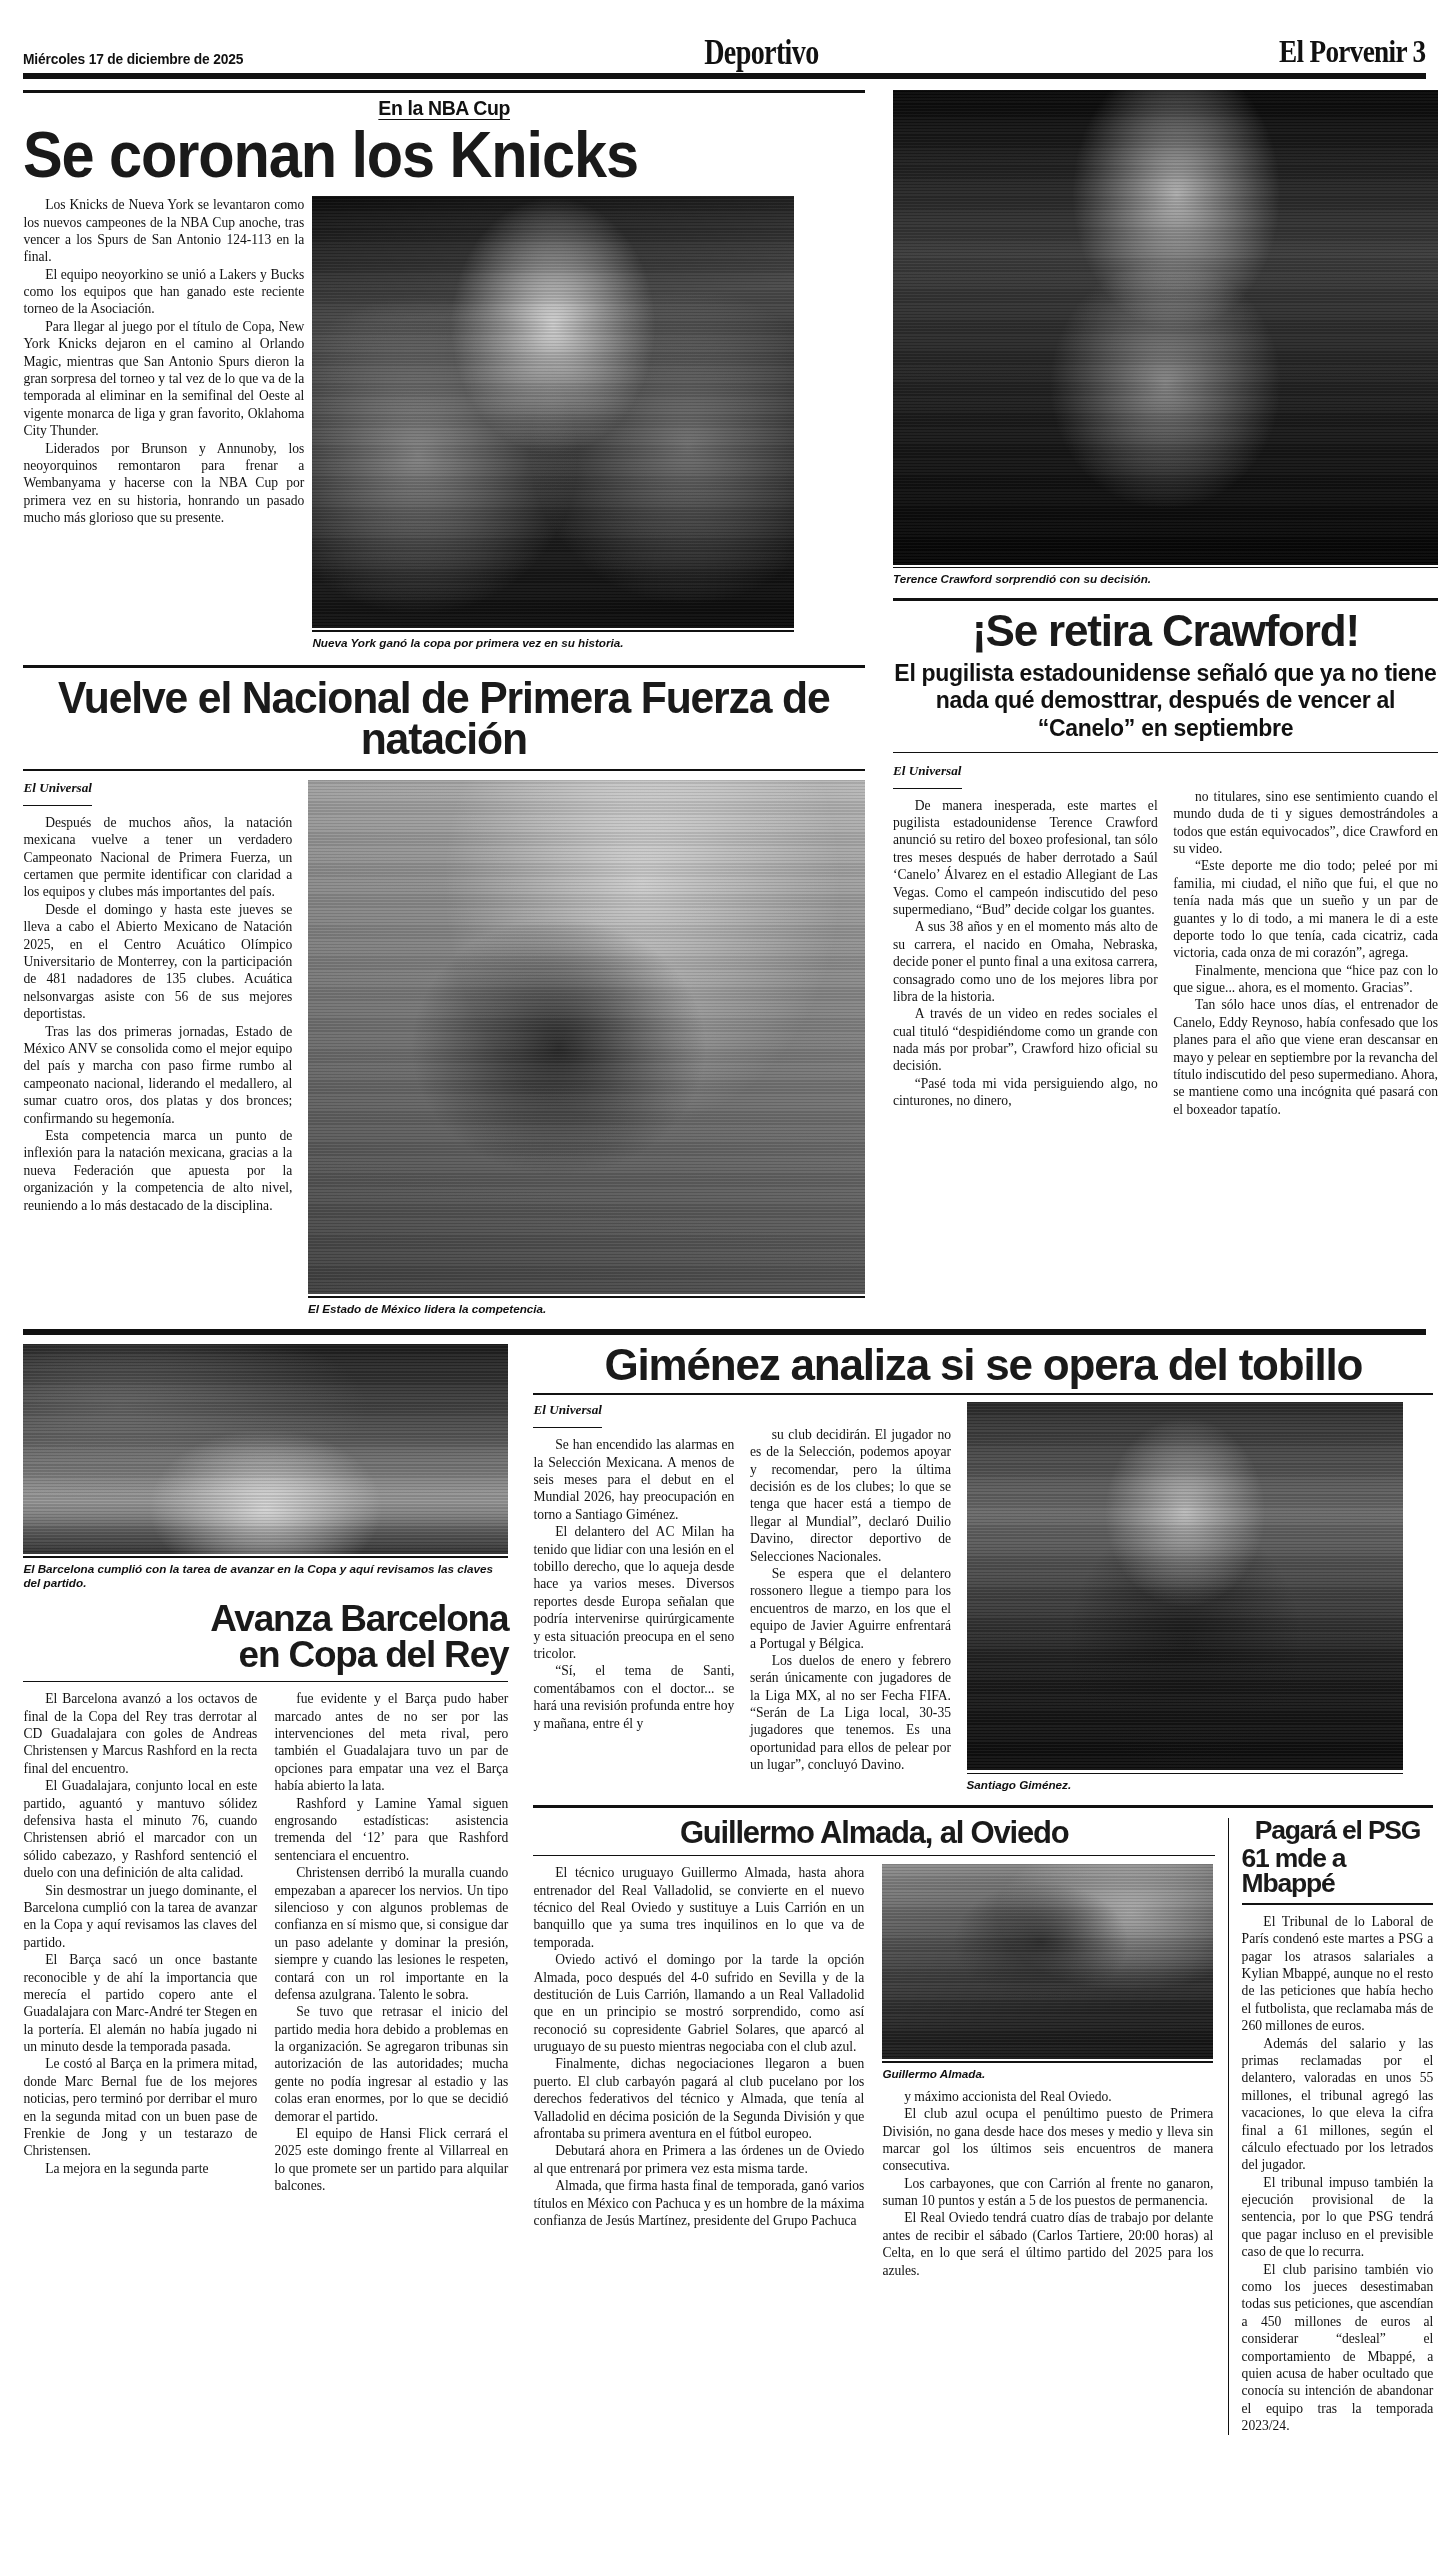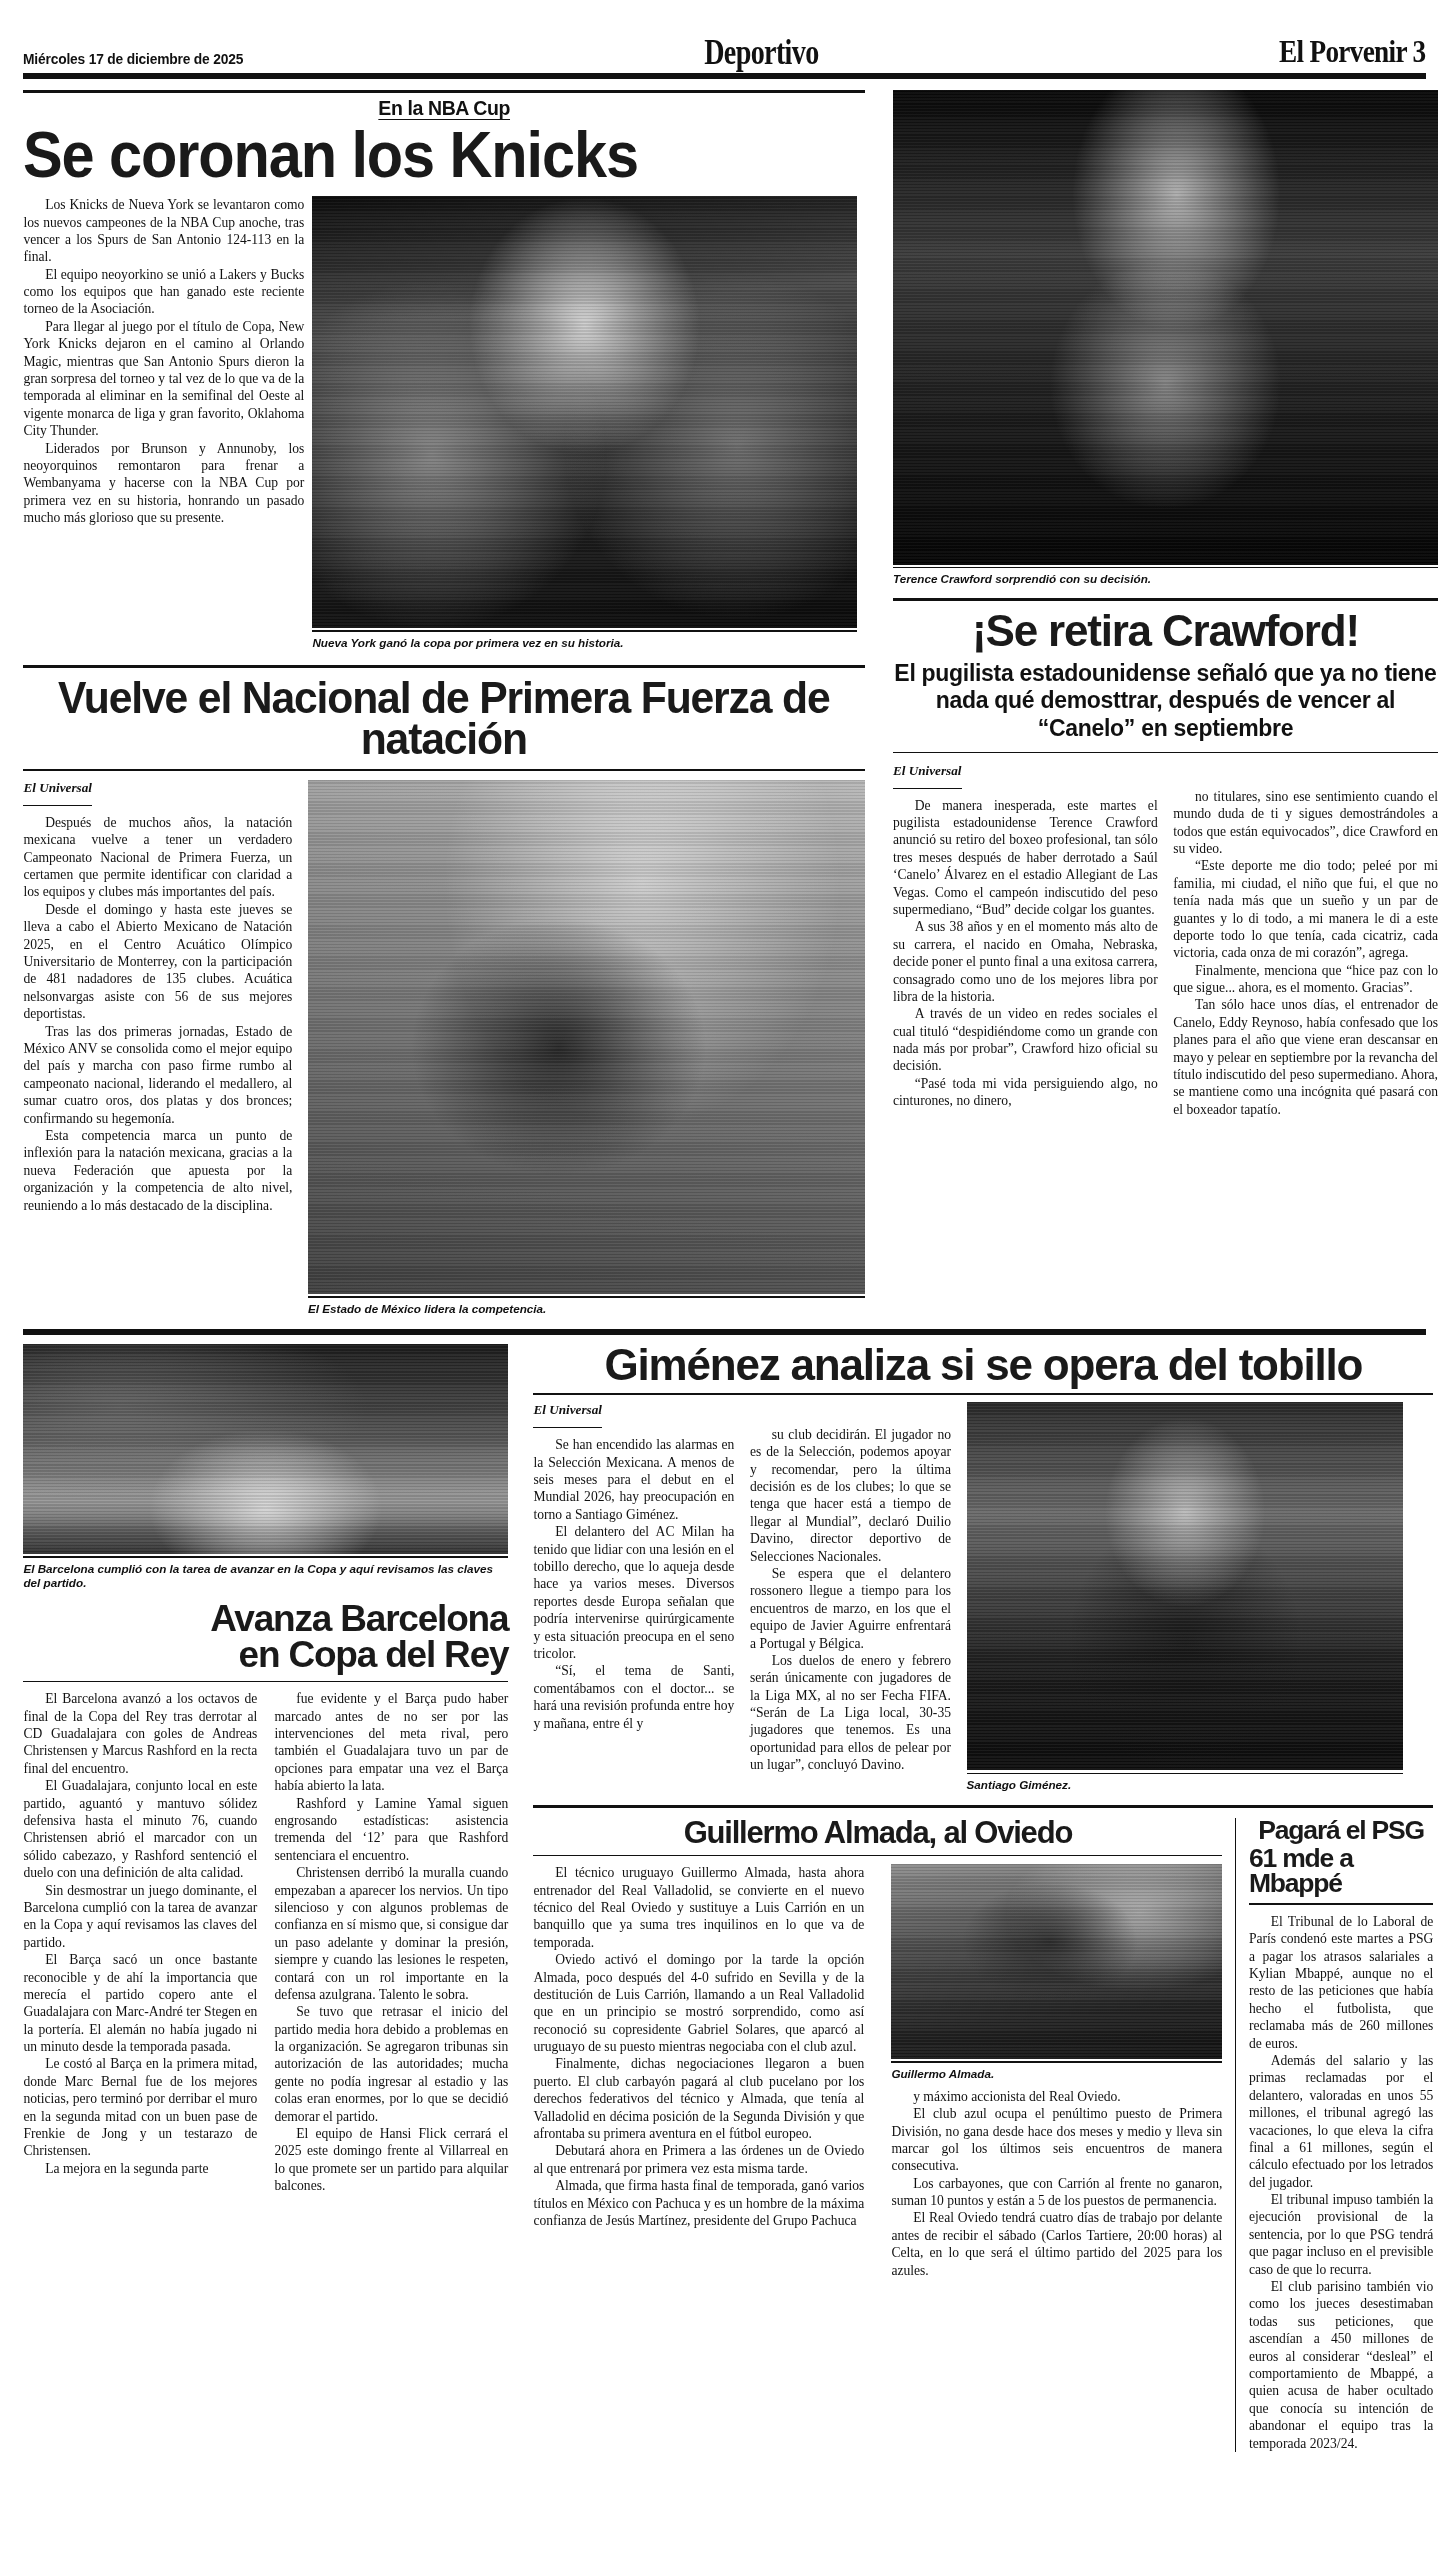--- a/index.html
+++ b/index.html
@@ -135,21 +135,21 @@
           <div class="hl hl-xxl" style="margin:4.7px 0 11px 0;">Se coronan los Knicks</div>
         </div>
 
         <div style="display:flex; gap:8px;">
           <div style="width:281px;">
             <p class="body">Los Knicks de Nueva York se levantaron como los nuevos campeones de la NBA Cup anoche, tras vencer a los Spurs de San Antonio 124-113 en la final.</p>
             <p class="body">El equipo neoyorkino se unió a Lakers y Bucks como los equipos que han ganado este reciente torneo de la Asociación.</p>
             <p class="body">Para llegar al juego por el título de Copa, New York Knicks dejaron en el camino al Orlando Magic, mientras que San Antonio Spurs dieron la gran sorpresa del torneo y tal vez de lo que va de la temporada al eliminar en la semifinal del Oeste al vigente monarca de liga y gran favorito, Oklahoma City Thunder.</p>
             <p class="body">Liderados por Brunson y Annunoby, los neoyorquinos remontaron para frenar a Wembanyama y hacerse con la NBA Cup por primera vez en su historia, honrando un pasado mucho más glorioso que su presente.</p>
           </div>
-          <div style="width:545px;">
+          <div style="width:482px;">
             <div class="photo p-knicks" style="height:432px;"></div>
             <div class="rule-thin" style="margin-top:2.3px;"></div>
             <div class="caption">Nueva York ganó la copa por primera vez en su historia.</div>
           </div>
         </div>
 
         <div style="margin-top:14px;">
           <div class="rule-med"></div>
           <div class="hl hl-xl" style="margin:9.4px 0 9.4px 0; text-align:center; transform:scaleX(0.97);">Vuelve el Nacional de Primera Fuerza de natación</div>
           <div class="rule-thin"></div>
@@ -264,21 +264,21 @@
         </div>
 
         <div class="rule-med" style="margin-top:12.5px;"></div>
 
         <div style="display:flex; gap:0; margin-top:9.4px;">
 
           <div style="width:693px;">
             <div class="hl hl-m" style="text-align:center;">Guillermo Almada, al Oviedo</div>
             <div class="rule-thin" style="margin-top:7.8px;"></div>
 
-            <div style="display:flex; gap:27px; margin-top:7.8px;">
+            <div style="display:flex; gap:18px; margin-top:7.8px;">
               <div style="width:331px;">
                 <p class="body">El técnico uruguayo Guillermo Almada, hasta ahora entrenador del Real Valladolid, se convierte en el nuevo técnico del Real Oviedo y sustituye a Luis Carrión en un banquillo que ya suma tres inquilinos en lo que va de temporada.</p>
                 <p class="body">Oviedo activó el domingo por la tarde la opción Almada, poco después del 4-0 sufrido en Sevilla y de la destitución de Luis Carrión, llamando a un Real Valladolid que en un principio se mostró sorprendido, como así reconoció su copresidente Gabriel Solares, que aparcó al uruguayo de su puesto mientras negociaba con el club azul.</p>
                 <p class="body">Finalmente, dichas negociaciones llegaron a buen puerto. El club carbayón pagará al club pucelano por los derechos federativos del técnico y Almada, que tenía al Valladolid en décima posición de la Segunda División y que afrontaba su primera aventura en el fútbol europeo.</p>
                 <p class="body">Debutará ahora en Primera a las órdenes un de Oviedo al que entrenará por primera vez esta misma tarde.</p>
                 <p class="body">Almada, que firma hasta final de temporada, ganó varios títulos en México con Pachuca y es un hombre de la máxima confianza de Jesús Martínez, presidente del Grupo Pachuca</p>
               </div>
               <div style="width:331px;">
                 <div class="photo p-almada" style="height:195px;"></div>
                 <div class="rule-thin" style="margin-top:2.3px;"></div>

